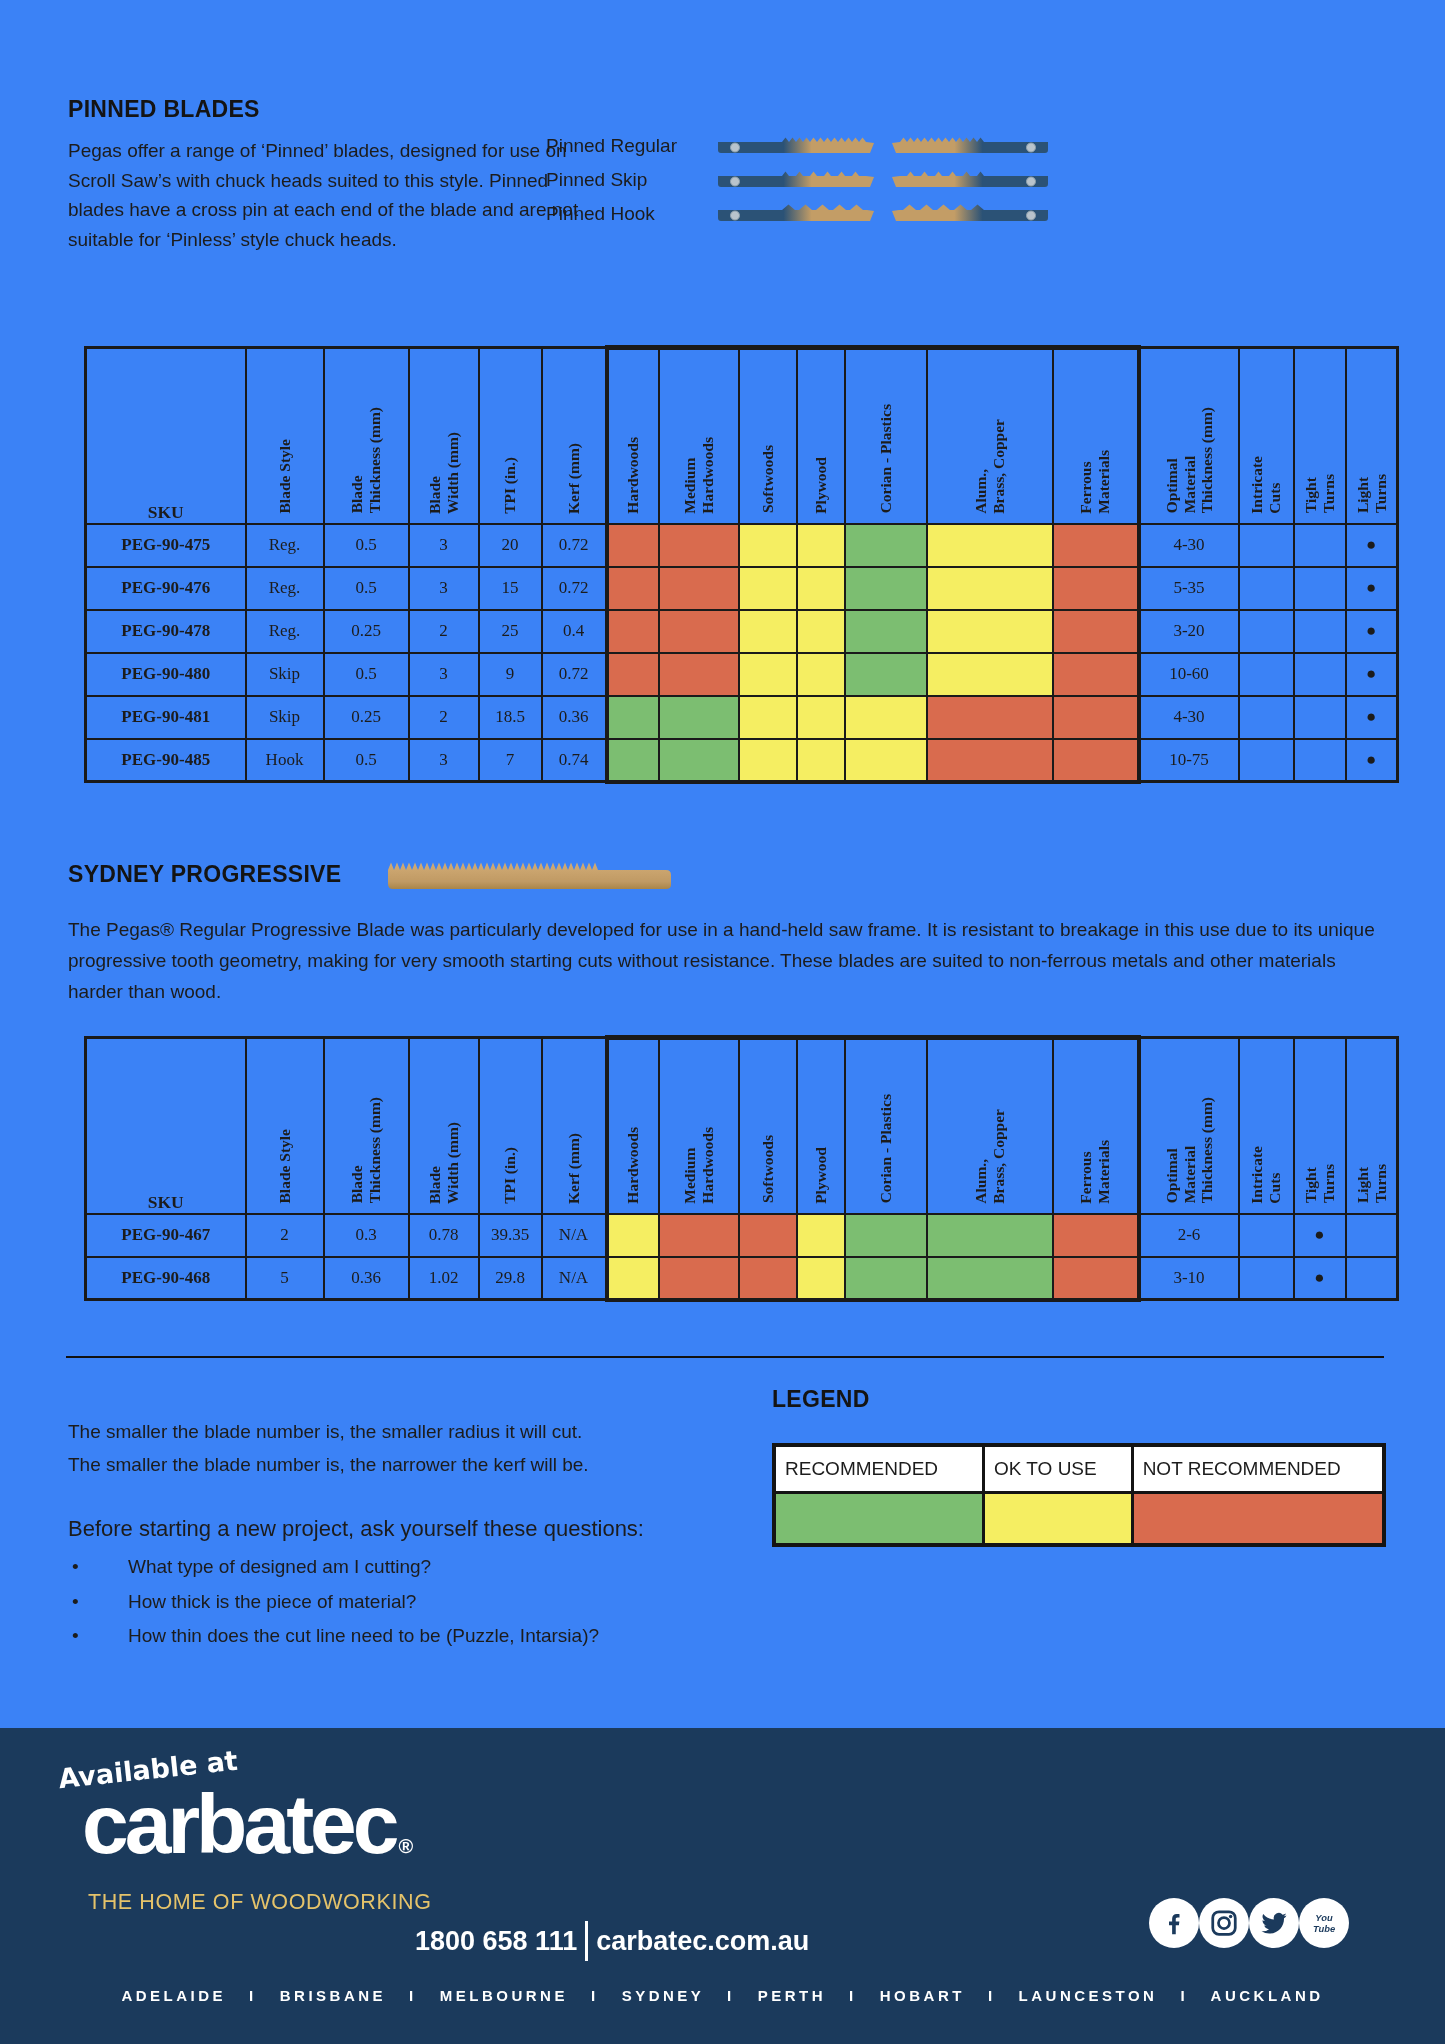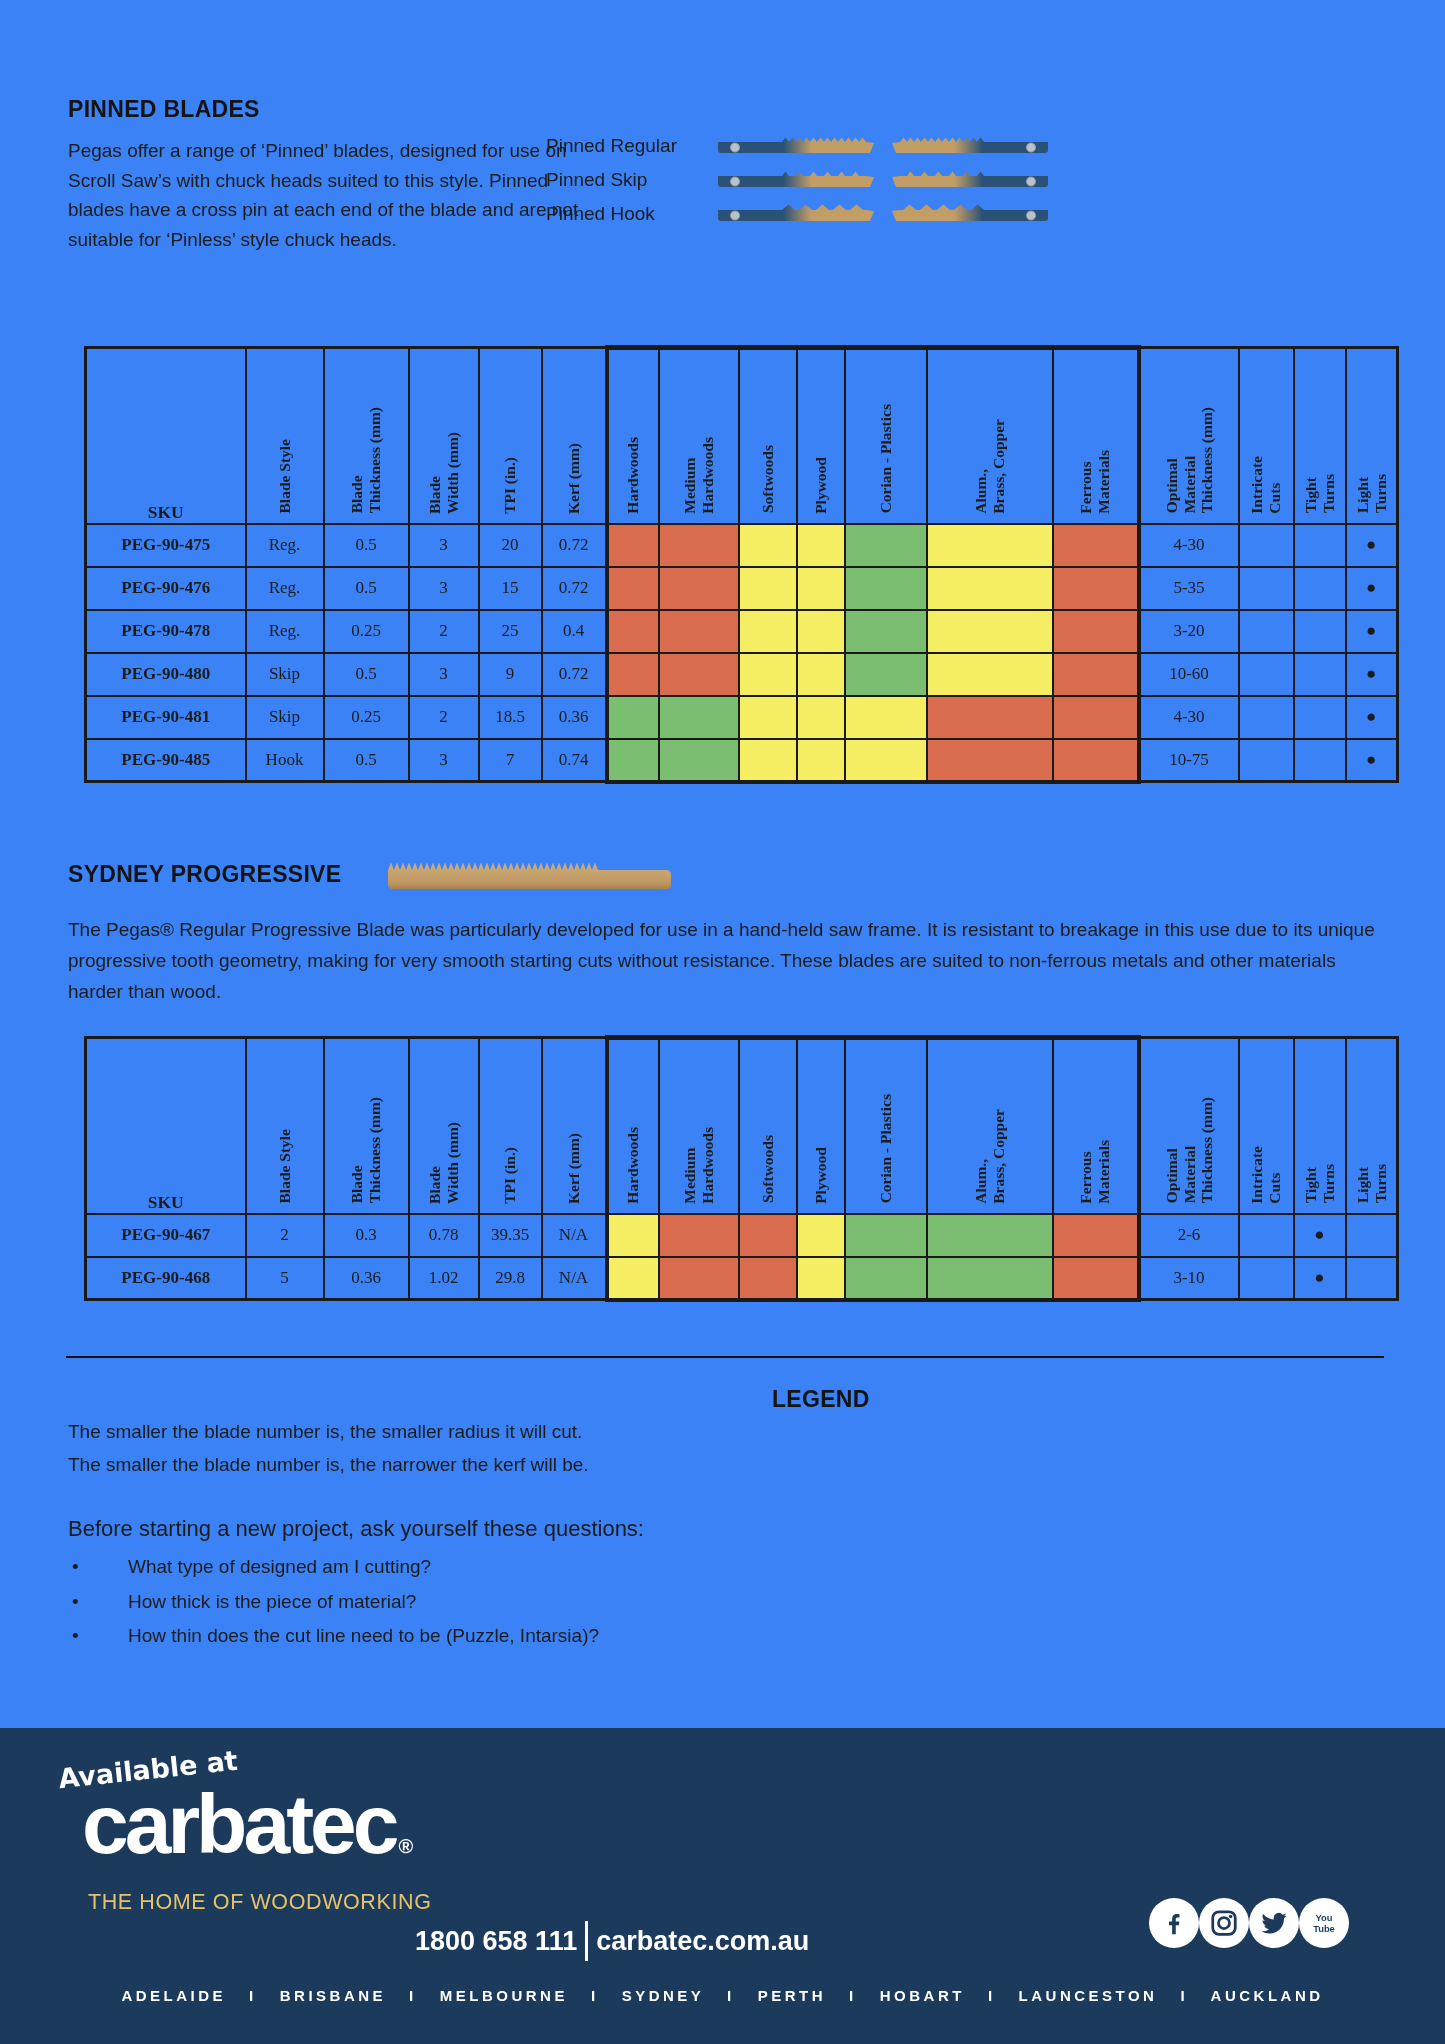--- a/index.html
+++ b/index.html
@@ -58,21 +58,21 @@
   .footer{position:absolute;left:0;top:1728px;width:1445px;height:316px;background:var(--navy);}
   .avail{position:absolute;left:58px;top:26px;color:#fff;font-size:27px;font-weight:bold;
          transform:rotate(-6deg);font-family:"DejaVu Sans",sans-serif;}
   .brand{position:absolute;left:82px;top:54px;color:#fff;font-size:84px;font-weight:bold;
          letter-spacing:-4px;line-height:1;}
   .brand .reg{font-size:20px;letter-spacing:0;margin-left:3px;}
   .tagline{position:absolute;left:88px;top:162px;color:var(--gold);font-size:21.5px;letter-spacing:.6px;}
   .contact{position:absolute;left:415px;top:193px;display:flex;align-items:center;gap:8px;
            color:#fff;font-size:27px;font-weight:bold;}
   .vsep{width:3px;height:40px;background:#fff;display:inline-block;}
-  .social{position:absolute;right:96px;top:170px;display:flex;}
+  .social{position:absolute;right:96px;top:170px;display:flex;font-style:italic;}
   .sicon{width:50px;height:50px;border-radius:50%;background:#fff;display:flex;align-items:center;justify-content:center;}
   .sicon svg{width:30px;height:30px;display:block;}
   .locations{position:absolute;left:0;top:259px;width:100%;text-align:center;color:#fff;
              font-size:15px;font-weight:bold;letter-spacing:3.5px;white-space:pre;}
 </style>
 </head>
 <body>
 
 <div class="page">
 
@@ -497,20 +497,39 @@
         </div>
       <div class="bl">
           <span class="bm">•</span>
           <span>How thin does the cut line need to be (Puzzle, Intarsia)?</span>
         </div>
     </div>
   </div>
 
   <div class="legend-sec">
     <h2 class="sec-title">LEGEND</h2>
+    <table class="legend-tbl">
+      <colgroup>
+          <col style="width:210px">
+          <col style="width:150px">
+          <col style="width:253px">
+        </colgroup>
+      <tbody>
+          <tr>
+        <td class="leg-label">RECOMMENDED</td>
+        <td class="leg-label">OK TO USE</td>
+        <td class="leg-label">NOT RECOMMENDED</td>
+      </tr>
+      <tr>
+        <td class="swatch c-rec"></td>
+        <td class="swatch c-ok"></td>
+        <td class="swatch c-not"></td>
+      </tr>
+    </tbody>
+      </table>
   </div>
 
   <footer class="footer">
     <div class="avail">Available at</div>
     <div class="brand"><span>carbatec</span><span class="reg">®</span></div>
     <div class="tagline">THE HOME OF WOODWORKING</div>
     <div class="contact">
       <span>1800 658 111</span>
       <span class="vsep"></span>
       <span>carbatec.com.au</span>

